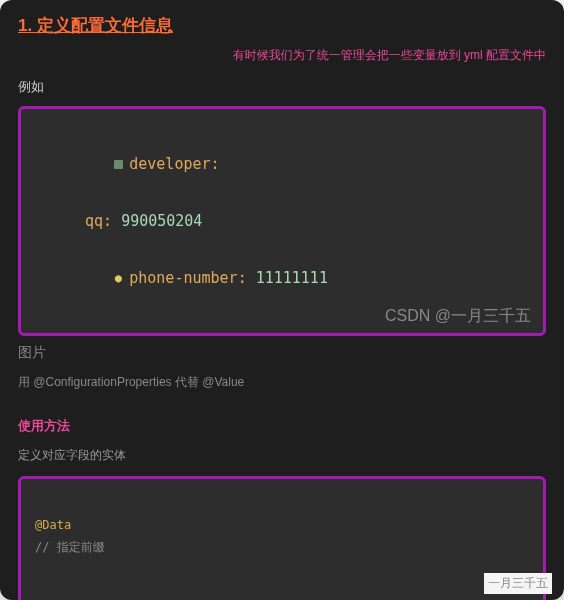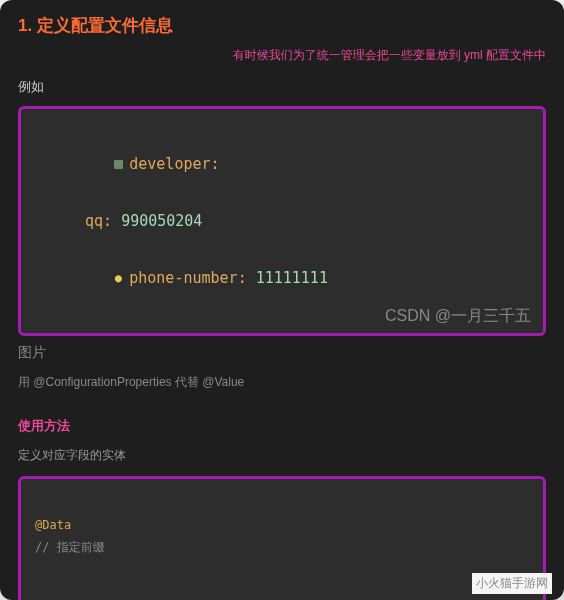--- a/index.html
+++ b/index.html
@@ -22,20 +22,21 @@
       padding: 14px 18px;
       color: #aaa;
       box-shadow: 0 8px 24px rgba(0,0,0,0.2);
       position: relative;
     }
     .heading {
       color: #ff6b35;
       font-size: 17px;
       font-weight: bold;
       margin-bottom: 10px;
+      text-decoration: underline;
     }
     .description {
       color: #ec4899;
       font-size: 12px;
       margin-bottom: 14px;
       text-align: right;
     }
     .label {
       color: #ccc;
       font-size: 13px;
@@ -172,14 +173,14 @@
 
   
 
 
 
 
       </div>
     </div>
 
   </div>
-  <div class="site-watermark">小火猫手游网</div>
+  <div class="site-watermark">一月三千五</div>
 </div>
 
 </body></html>

